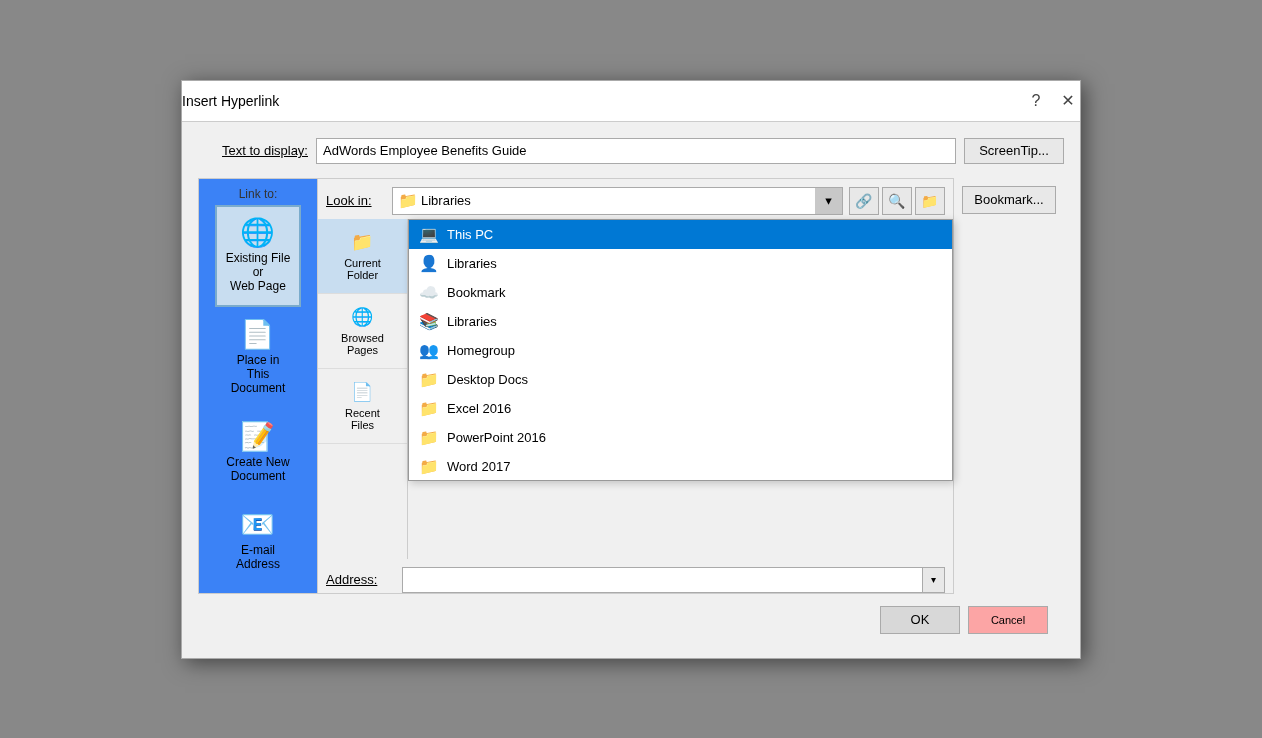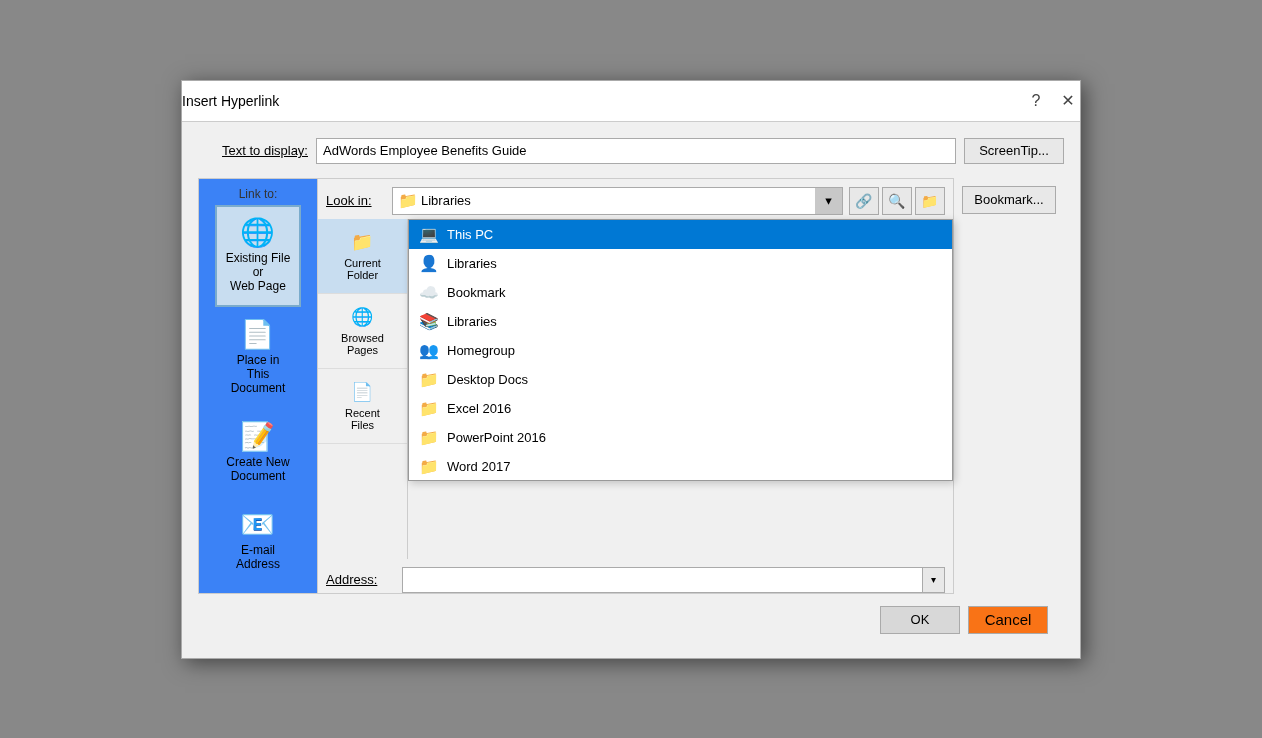--- a/index.html
+++ b/index.html
@@ -323,24 +323,24 @@
       width: 80px;
       height: 28px;
       background: #d8d8d8;
       border: 1px solid #aaa;
       cursor: pointer;
       font-size: 13px;
     }
     .cancel-btn {
       width: 80px;
       height: 28px;
-      background: #f97316;
-      border: 1px solid #aaa;
-      cursor: pointer;
-      font-size: 15px;
+      background: #fca5a5;
+      border: 1px solid #aaa;
+      cursor: pointer;
+      font-size: 11px;
     }
 
     
     .dropdown-scroll-container {
       display: flex;
     }
     .dropdown-scroll-track {
       width: 16px;
       background: #e8e8e8;
       border-left: 1px solid #ccc;

